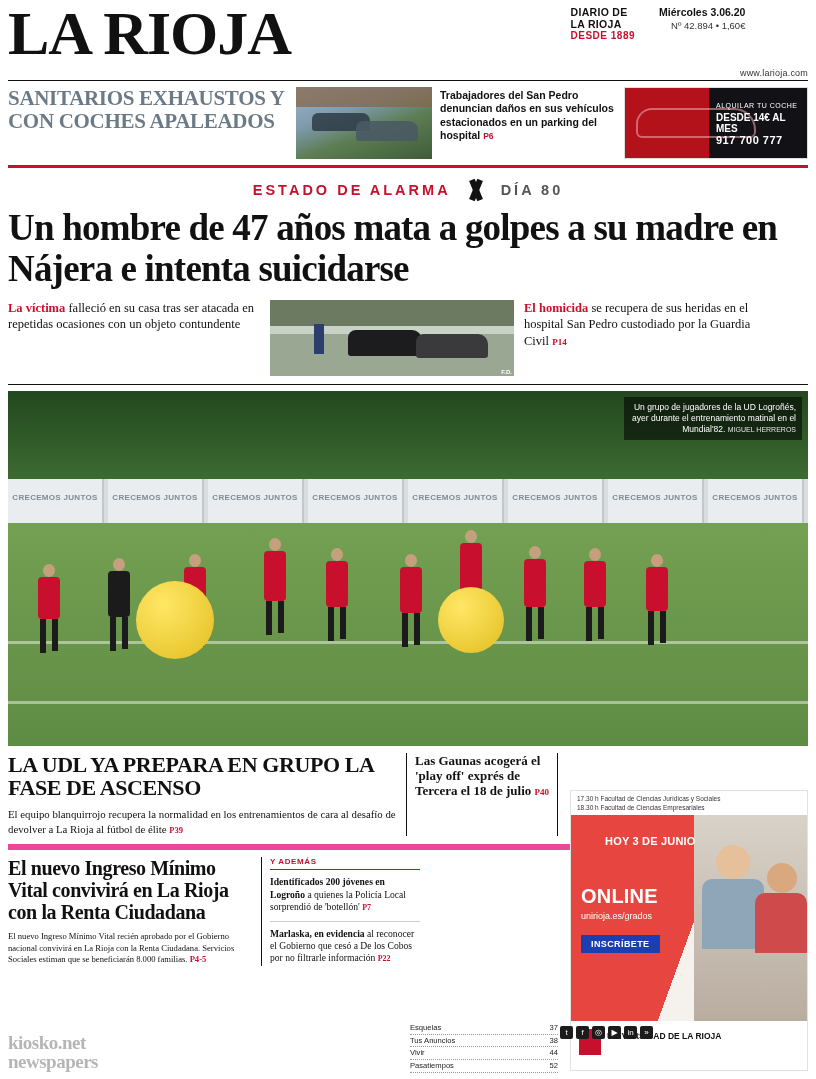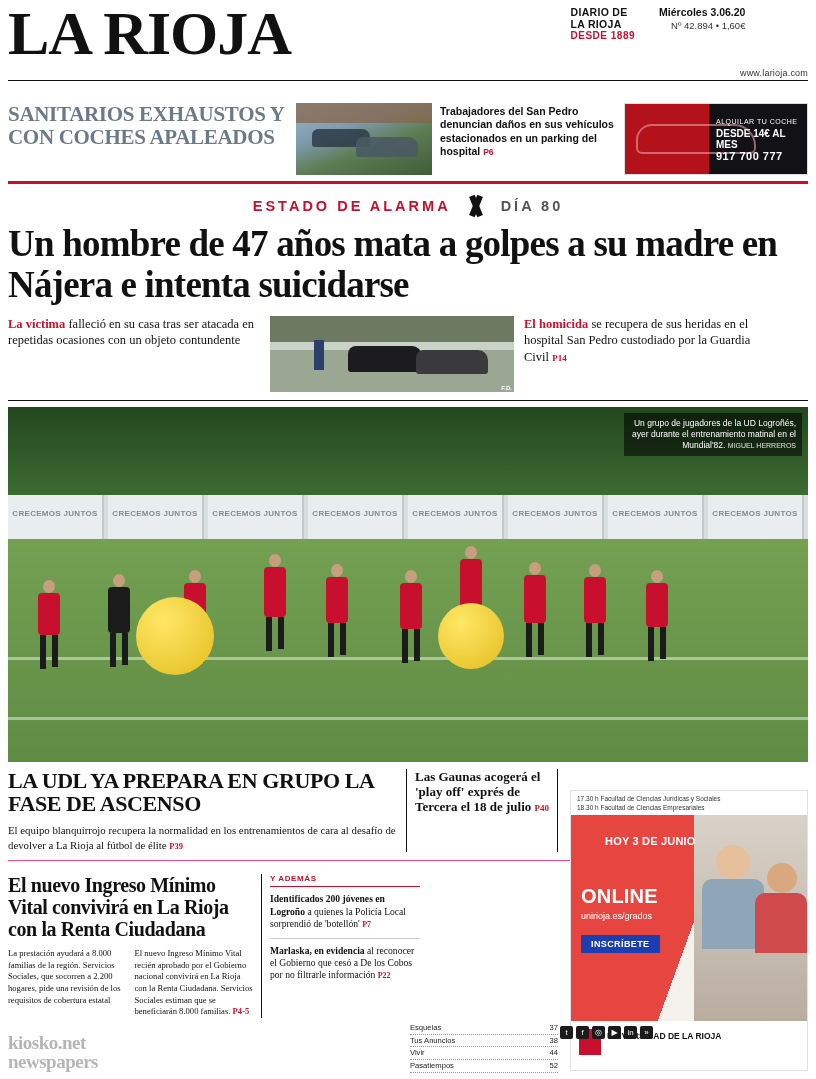--- a/index.html
+++ b/index.html
@@ -35,21 +35,21 @@
     border-right: 0px;
   }
   .mast-desde { color: #c8102e; font-size: 10px; font-weight: bold; letter-spacing: 0.5px; }
   .mast-date { font-size: 10.5px; font-weight: bold; color: #111; }
   .mast-num { font-size: 9.5px; color: #333; margin-top: 2px; }
   .mast-web { font-size: 9px; color: #333; margin-top: 26px; letter-spacing: 0.2px; }
 
   .rule-thin { border-top: 1px solid #111; margin-top: 2px; }
 
   
-  .topstrip { display: flex; gap: 8px; margin-top: 22px; height: 72px; }
+  .topstrip { display: flex; gap: 8px; margin-top: 6px; height: 72px; }
   .ts-head {
     width: 280px;
     font-family: "Liberation Serif", serif;
     font-weight: bold;
     font-size: 21px;
     line-height: 1.12;
     color: #6c7a86;
     letter-spacing: -0.3px;
   }
   .ts-photo {
@@ -163,21 +163,21 @@
   .ad-body .photoman { position: absolute; right: 0; top: 0; width: 48%; height: 100%; background: linear-gradient(180deg,#d9d2c8,#b9ada0); }
   .ad-body .photoman .h1 { position: absolute; left: 22px; top: 30px; width: 34px; height: 34px; border-radius: 50%; background: #e6c09a; }
   .ad-body .photoman .b1 { position: absolute; left: 8px; top: 64px; width: 62px; height: 70px; background: #8fa6b8; border-radius: 10px 10px 0 0;}
   .ad-body .photoman .h2 { position: absolute; right: 10px; top: 48px; width: 30px; height: 30px; border-radius: 50%; background: #d9a87e; }
   .ad-body .photoman .b2 { position: absolute; right: 0px; top: 78px; width: 52px; height: 60px; background: #cf4a4a; border-radius: 10px 10px 0 0;}
   .ad-foot { height: 70px; background: #fff; position: relative; padding: 6px; }
   .ad-foot .unilogo { position: absolute; left: 8px; top: 8px; width: 22px; height: 26px; background: #c8102e; }
   .ad-foot .uniname { position: absolute; left: 36px; top: 10px; font-size: 8.5px; font-weight: bold; line-height: 1.25; }
 
   
-  .bottom { display: flex; gap: 8px; margin-top: 8px; border-top: 1px solid #ec4899; padding-top: 13px; }
+  .bottom { display: flex; gap: 8px; margin-top: 8px; border-top: 6px solid #ec4899; padding-top: 7px; }
   .bc1 { width: 254px; border-right: 1px solid #111; padding-right: 8px; }
   .bc1 h3 { font-family: "Liberation Serif", serif; font-weight: bold; font-size: 20px; line-height: 1.1; letter-spacing: -0.4px; }
   .bc1 .cols { display: flex; gap: 8px; margin-top: 8px; }
   .bc1 .cols p { font-size: 8.6px; line-height: 1.35; font-family: "Liberation Serif", serif; flex: 1; }
   .bc1 .cols p .pg { color: #c8102e; font-weight: bold; }
   .bc2 { width: 138px; border-right: 1px solid #111; padding-right: 8px; }
   .bc2 h3 { font-family: "Liberation Serif", serif; font-weight: bold; font-size: 19px; line-height: 1.08; letter-spacing: -0.4px; }
   .bc2 .merc { margin-top: 40px; font-size: 8.6px; line-height: 1.35; font-family: "Liberation Serif", serif;}
   .bc2 .merc b { color: #c8102e; }
   .bc2 .merc .pg { color: #c8102e; font-weight: bold; }
@@ -378,21 +378,20 @@
       <div class="unilogo"></div>
       <div class="uniname">UNIVERSIDAD DE LA RIOJA</div>
 
     </div>
   </div>
 
   <div class="bottom">
     <div class="bc1">
       <h3>El nuevo Ingreso Mínimo Vital convivirá en La Rioja con la Renta Ciudadana</h3>
       <div class="cols">
-        <p>La prestación ayudará a 8.000 familias de la región. Servicios Sociales, que socorren a 2.200 hogares, pide una revisión de los requisitos de cobertura estatal</p>
         <p><span>El nuevo Ingreso Mínimo Vital recién aprobado por el Gobierno nacional convivirá en La Rioja con la Renta Ciudadana. Servicios Sociales estiman que se beneficiarán 8.000 familias.</span> <span class="pg">P4-5</span></p>
       </div>
     </div>
     <div class="bc3">
       <div class="ademas">Y ADEMÁS</div>
       <div class="it">
         <b>Identificados 200 jóvenes en Logroño</b><span> a quienes la Policía Local sorprendió de 'botellón'</span>
         <span class="pg">P7</span>
       </div>
       <div class="sep"></div>

